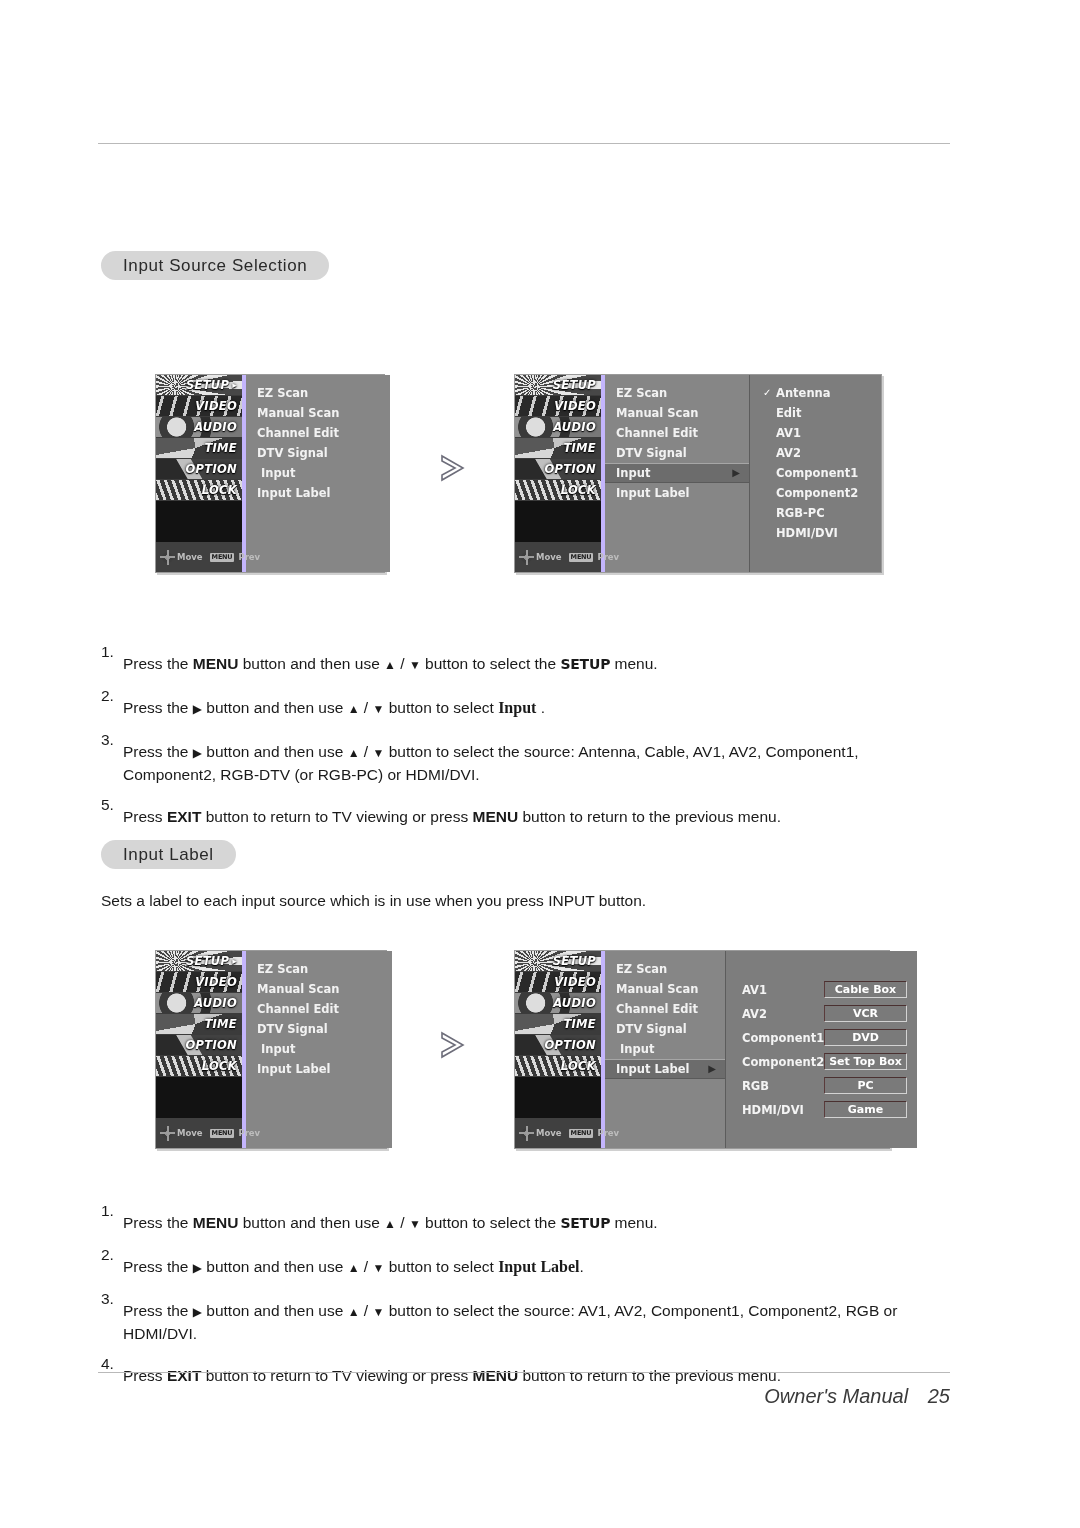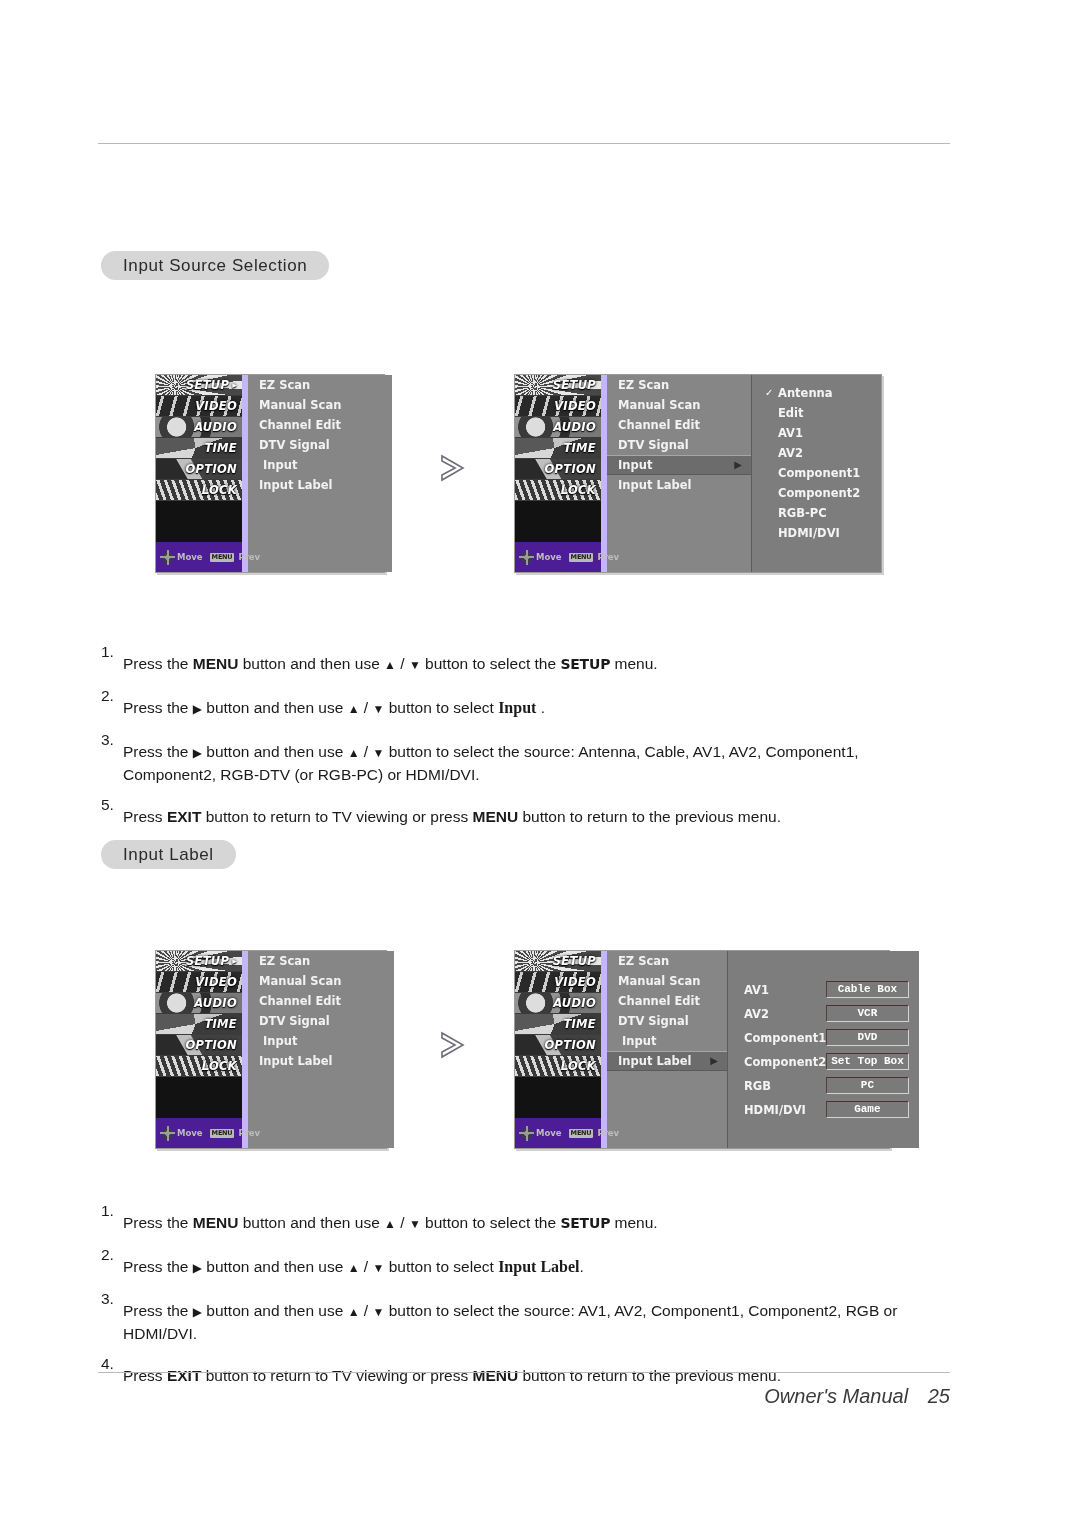--- a/index.html
+++ b/index.html
@@ -173,21 +173,21 @@
   .osd-side-item.sel .lbl::after {
     content: "\25B8";
     font-size: 9px;
     margin-left: 3px;
     position: relative;
     top: -1px;
   }
   .osd-side-spacer { flex: 1 1 auto; background: #121212; }
   .osd-side-foot {
     height: 30px;
-    background: #4c1d95;
+    background: #404040;
     display: flex;
     align-items: center;
     gap: 7px;
     padding-left: 6px;
     color: #bdbdbd;
     font-size: 8.5px;
     font-weight: bold;
   }
   .dpad {
     width: 11px; height: 11px;
@@ -246,22 +246,23 @@
       repeating-linear-gradient(70deg, #e6e6e6 0 3px, #3a3a3a 3px 7px),
       radial-gradient(circle at 30% 45%, #ddd 0 20%, #333 21% 100%),
       #5e5e5e;
   }
 
   
   .osd-list {
     flex: 0 0 auto;
     position: relative;
     z-index: 1;
+    padding-top: 8px;
     background: #868686;
-    border-left: 6px solid #c4b5fd;
+    border-left: 4px solid #c4b5fd;
   }
   .osd-row {
     height: 20px;
     line-height: 20px;
     color: #f2f2f2;
     font-size: 11.5px;
     font-weight: bold;
     padding-left: 11px;
     white-space: nowrap;
     display: flex;
@@ -333,21 +334,20 @@
     color: #ffffff;
     font-size: 11px;
     font-weight: bold;
     background: #7a7a7a;
     border: 1px solid #d3d3d3;
     border-left-color: #5a3b3b;
     border-top-color: #4a3030;
     line-height: 15px;
     padding: 0 4px;
     white-space: nowrap;
-    font-family: Liberation Mono, monospace;
   }
 
   
   .chev {
     position: absolute;
     width: 40px;
     height: 40px;
   }
   .chev svg { display: block; }
 </style>
@@ -499,20 +499,21 @@
       <span class="step-text">Press the <span class="glyph">▶</span> button and then use <span class="glyph">▲</span> / <span class="glyph">▼</span> button to select the source: Antenna, Cable, AV1, AV2, Component1, Component2, RGB-DTV (or RGB-PC) or HDMI/DVI.</span>
     </div>
     <div class="step">
       <span class="step-num">5.</span>
       <span class="step-text">Press <b>EXIT</b> button to return to TV viewing or press <b>MENU</b> button to return to the previous menu.</span>
     </div>
   </div>
 
   <div class="section-badge" id="badge-input-label">Input Label</div>
 
+  <div class="para" id="para-input-label">Sets a label to each input source which is in use when you press INPUT button.</div>
 
   <div class="osd" id="osd-3" style="left:155px; top:950px; width:232px; height:199px;">
     <div class="osd-side">
       <div class="osd-side-item sel">
         <div class="thumb th-setup"></div>
         <span class="lbl">SETUP</span>
       </div>
       <div class="osd-side-item">
         <div class="thumb th-video"></div>
         <span class="lbl">VIDEO</span>

